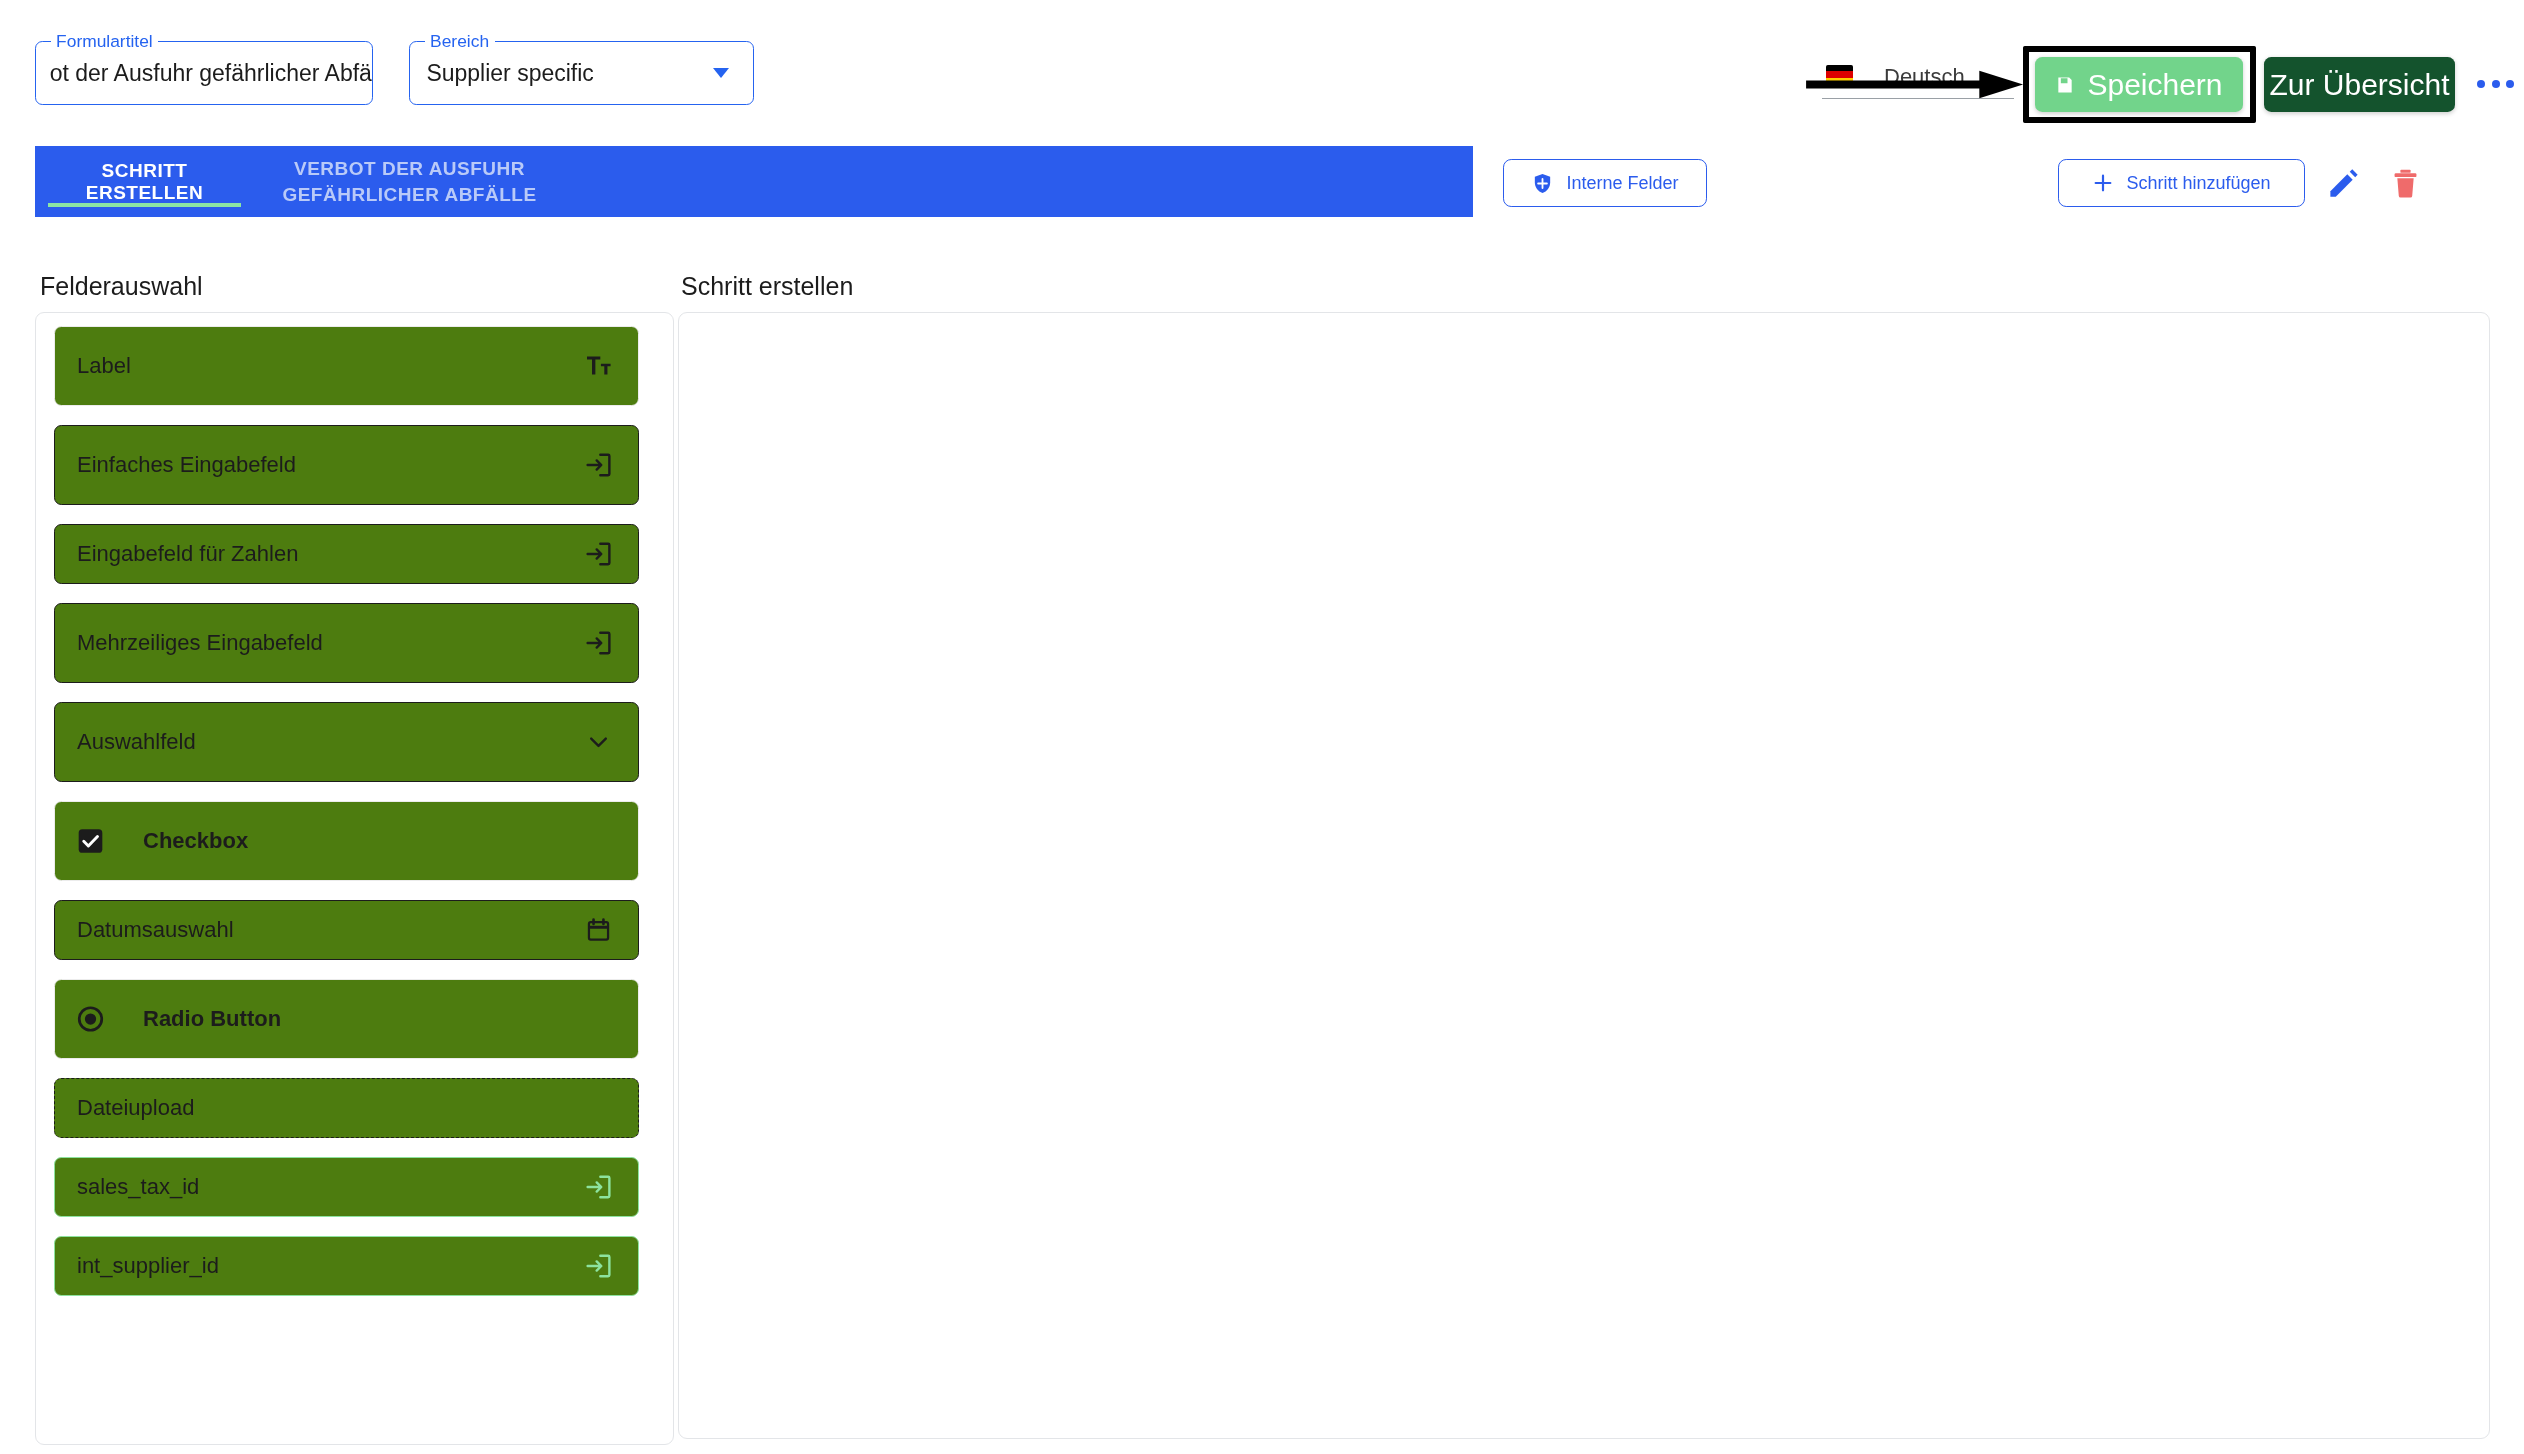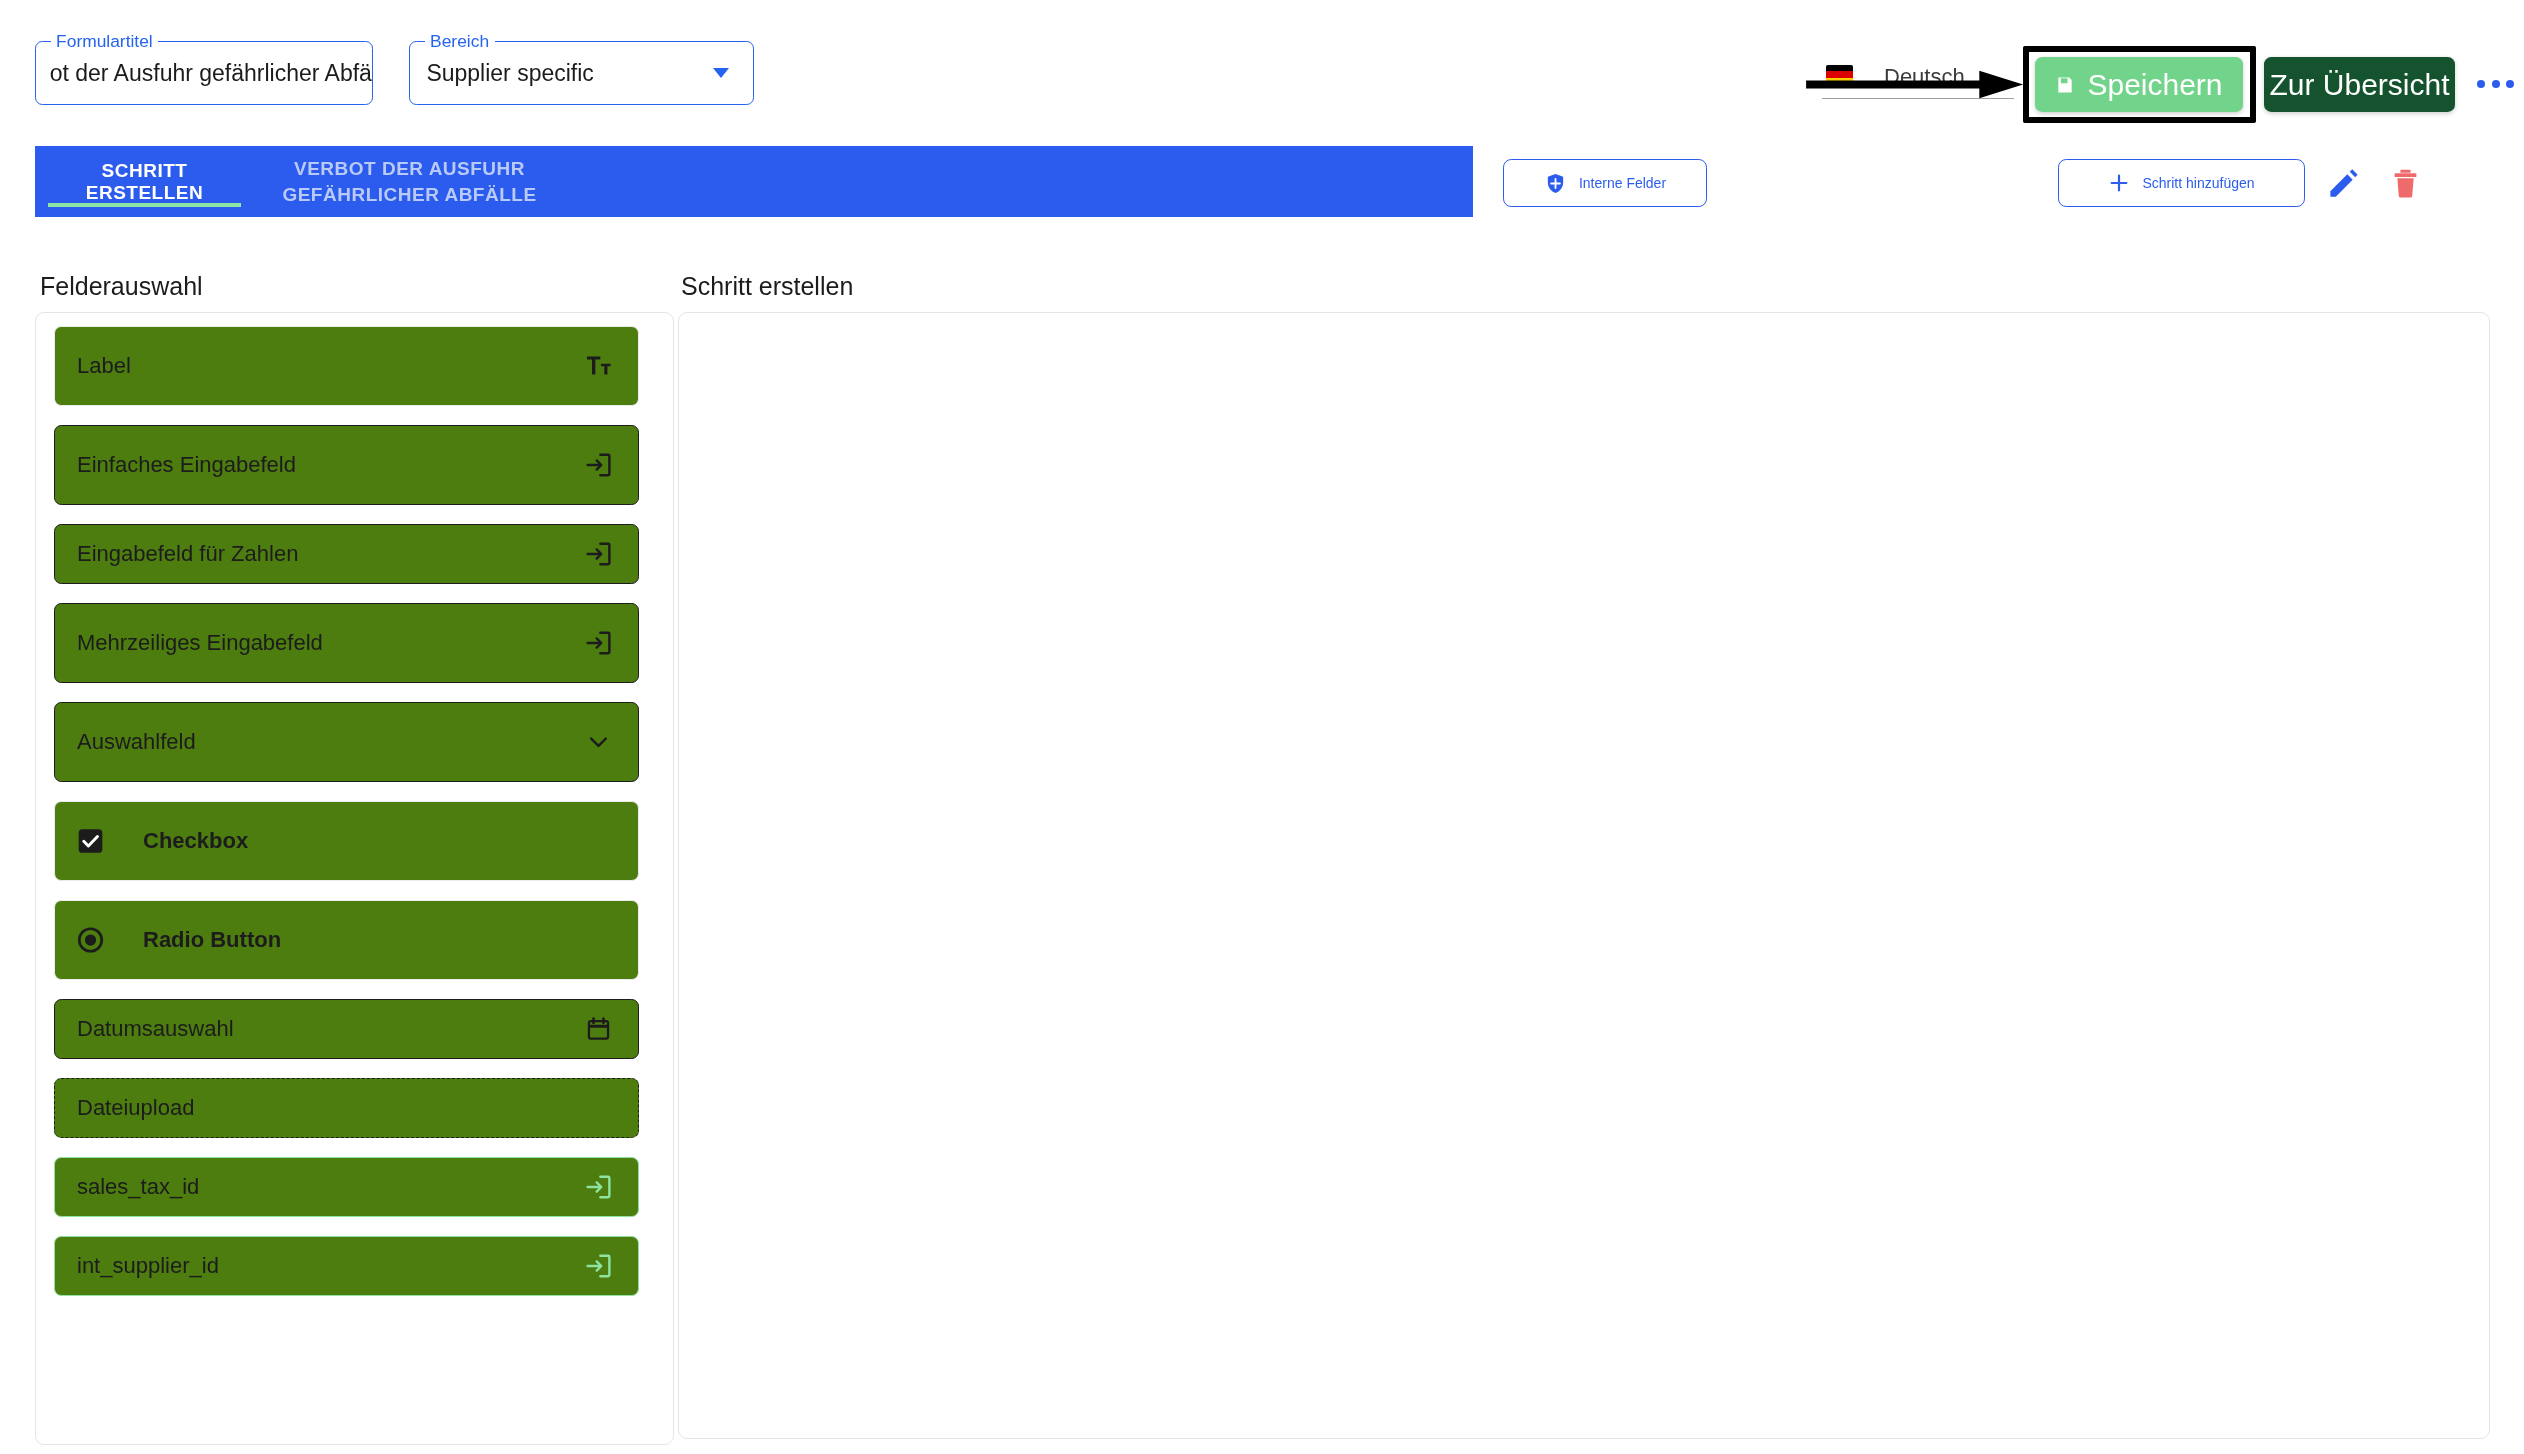--- a/index.html
+++ b/index.html
@@ -166,21 +166,21 @@
   }
   #tab-create { width: 219px; }
   #tab-form { width: 311px; line-height: 1.35; }
 
   .outline-btn {
     position: absolute;
     border: 1.4px solid #2b5ced;
     border-radius: 8.2px;
     background: #fff;
     color: #2b5ced;
-    font-size: 14px;
+    font-size: 18px;
     font-family: "Liberation Sans", sans-serif;
     display: flex;
     align-items: center;
     justify-content: center;
     gap: 12px;
     cursor: pointer;
   }
   #internal-fields-button { left: 1503px; top: 159px; width: 204px; height: 48px; }
   #add-step-button { left: 2058px; top: 159px; width: 247px; height: 48px; }
 
@@ -397,37 +397,37 @@
         </svg>
       </span>
     </div>
     <div class="fcard bd-light h-lg has-control">
       <span class="fcard-control"><svg width="27" height="27" viewBox="0 0 24 24">
           <rect x="1.5" y="1.5" width="21" height="21" rx="3.2" fill="#1c1c1c"></rect>
           <path d="M6 12.3l4.1 4.1L18.2 8" fill="none" stroke="#fff" stroke-width="2.6" stroke-linecap="round" stroke-linejoin="round"></path>
         </svg></span>
       <span class="fcard-label">Checkbox</span>
     </div>
+    <div class="fcard bd-dark h-md">
+      <span class="fcard-label">Datumsauswahl</span>
+      <span class="fcard-icon">
+        <svg width="27" height="27" viewBox="0 0 24 24">
+          <rect x="3.5" y="5" width="17" height="15.5" rx="1.6" fill="none" stroke="#1c1c1c" stroke-width="2"></rect>
+          <path d="M3.5 9.6h17" stroke="#1c1c1c" stroke-width="2.6"></path>
+          <path d="M7.6 2.6v4M16.4 2.6v4" stroke="#1c1c1c" stroke-width="2.3" stroke-linecap="round"></path>
+        </svg>
+      </span>
+    </div>
     <div class="fcard bd-light h-lg has-control">
       <span class="fcard-control"><svg width="27" height="27" viewBox="0 0 24 24">
           <circle cx="12" cy="12" r="10" fill="none" stroke="#1c1c1c" stroke-width="2.4"></circle>
           <circle cx="12" cy="12" r="5" fill="#1c1c1c"></circle>
         </svg></span>
       <span class="fcard-label">Radio Button</span>
     </div>
-    <div class="fcard bd-dark h-md">
-      <span class="fcard-label">Datumsauswahl</span>
-      <span class="fcard-icon">
-        <svg width="27" height="27" viewBox="0 0 24 24">
-          <rect x="3.5" y="5" width="17" height="15.5" rx="1.6" fill="none" stroke="#1c1c1c" stroke-width="2"></rect>
-          <path d="M3.5 9.6h17" stroke="#1c1c1c" stroke-width="2.6"></path>
-          <path d="M7.6 2.6v4M16.4 2.6v4" stroke="#1c1c1c" stroke-width="2.3" stroke-linecap="round"></path>
-        </svg>
-      </span>
-    </div>
     <div class="fcard bd-dashed h-md">
       <span class="fcard-label">Dateiupload</span>
     </div>
     <div class="fcard bd-green h-md">
       <span class="fcard-label">sales_tax_id</span>
       <span class="fcard-icon">
         <svg width="29" height="29" viewBox="0 0 24 24">
           <path d="M13.5 3.5H20a1 1 0 011 1v15a1 1 0 01-1 1h-6.5" fill="none" stroke="#8de39f" stroke-width="2" stroke-linecap="round"></path>
           <path d="M3 12h11M10.5 8.2L14.3 12l-3.8 3.8" fill="none" stroke="#8de39f" stroke-width="2" stroke-linecap="round" stroke-linejoin="round"></path>
         </svg>

